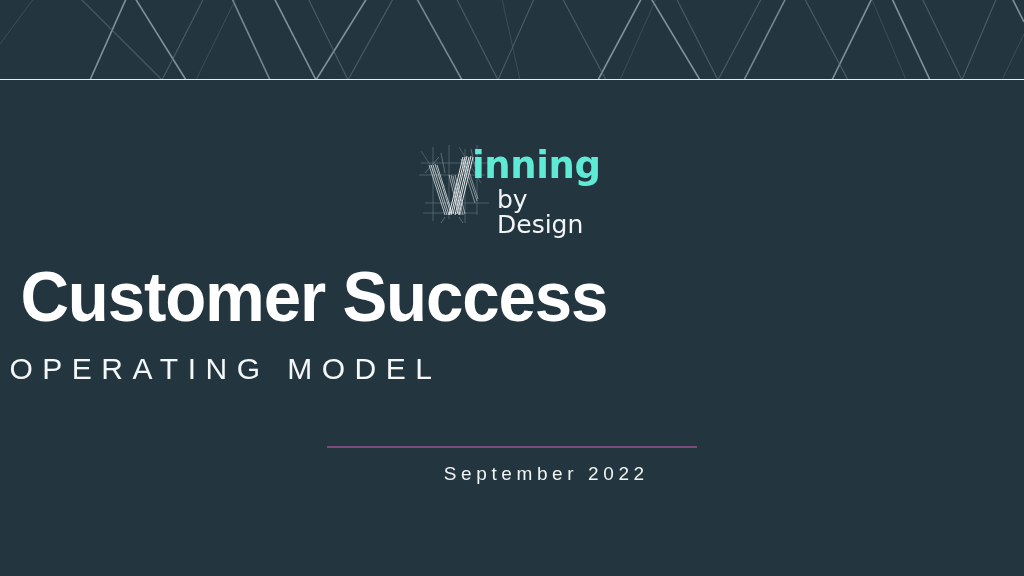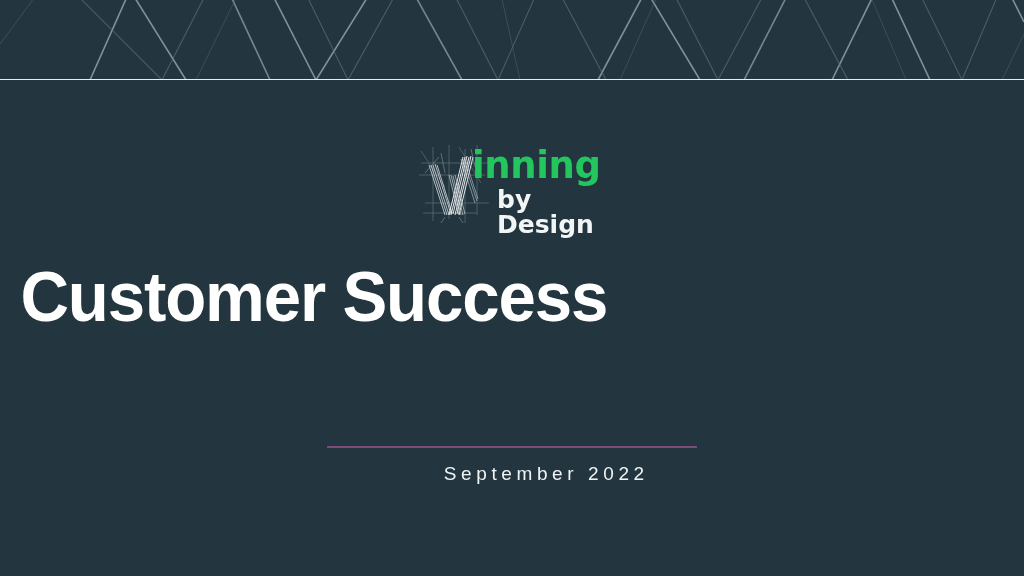--- a/index.html
+++ b/index.html
@@ -71,31 +71,31 @@
     height: 78px;
   }
   .logo-mark svg { display: block; }
   .logo-word {
     position: absolute;
     left: 53px;
     top: 2px;
     font-family: "DejaVu Sans", sans-serif;
     font-size: 37px;
     font-weight: 700;
-    color: #22c55e;
+    color: #5eead4;
     letter-spacing: -0.4px;
     line-height: 1;
   }
   .logo-tag {
     position: absolute;
     left: 78px;
     top: 42px;
     font-family: "DejaVu Sans", sans-serif;
     font-size: 25px;
-    font-weight: 700;
+    font-weight: 400;
     color: #f2f5f6;
     letter-spacing: 0px;
     line-height: 1;
   }
 
   
   .headline {
     position: absolute;
     left: 0;
     top: 262px;
@@ -257,19 +257,20 @@
           </g>
         </svg>
       </div>
       <div class="logo-word">inning</div>
       <div class="logo-tag">by Design</div>
     </div>
   </div>
 
   <div class="headline">
     <h1 class="title">Customer Success</h1>
+    <div class="subtitle">OPERATING MODEL</div>
   </div>
 
   <div class="divider"></div>
 
   <div class="date">September 2022</div>
 
 </div>
 
 </body></html>

